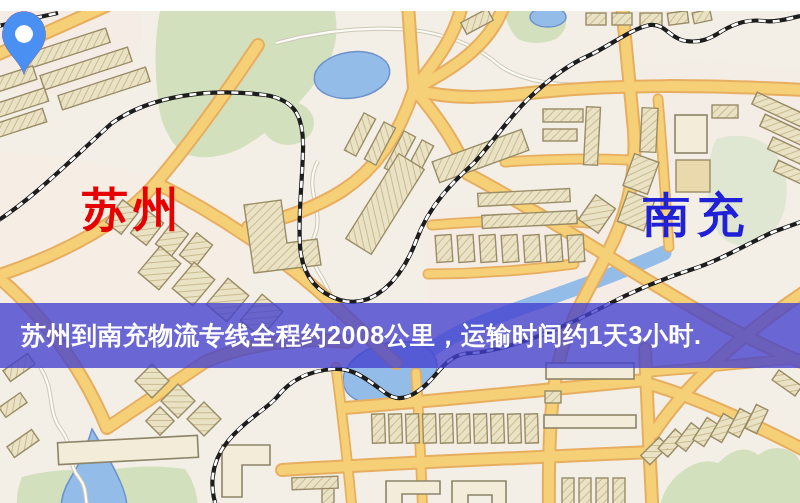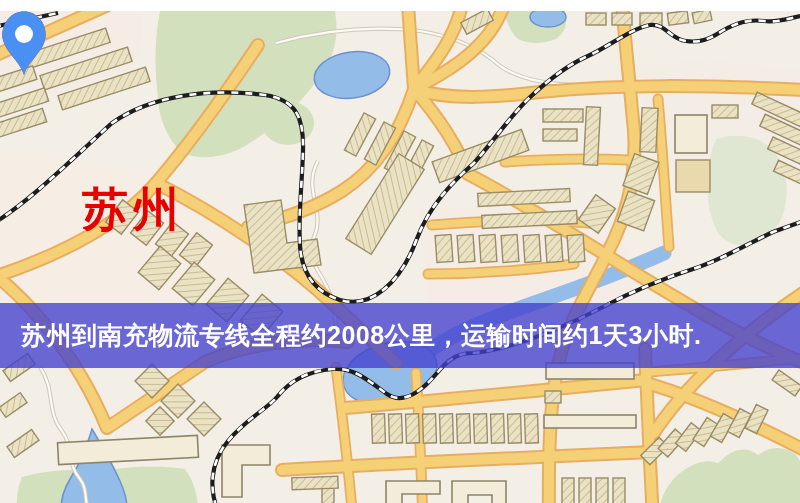--- a/index.html
+++ b/index.html
@@ -282,18 +282,19 @@
     <path d="M24 64 C20 50 6 42 3 29 C1 23 3 12 10 6 C14 2 19 0.5 24 0.5 C29 0.5 34 2 38 6 C45 12 47 23 45 29 C42 42 28 50 24 64 Z" fill="#ee2a1d"></path>
     <circle cx="24" cy="23" r="9" fill="#ffffff"></circle>
   </svg>
 
   <svg class="pin pin-dest" width="48" height="66" viewBox="0 0 48 66">
     <path d="M24 64 C20 50 6 42 3 29 C1 23 3 12 10 6 C14 2 19 0.5 24 0.5 C29 0.5 34 2 38 6 C45 12 47 23 45 29 C42 42 28 50 24 64 Z" fill="#4a8ff2"></path>
     <circle cx="24" cy="23" r="9" fill="#ffffff"></circle>
   </svg>
 
   <div class="city-label label-origin">苏州</div>
+  <div class="city-label label-dest">南充</div>
 
   <div class="banner" style="background: rgba(67, 64, 206, 0.78);">
     <span>苏州到南充物流专线全程约2008公里，运输时间约1天3小时.</span>
   </div>
 
 </div>
 
 </body></html>

